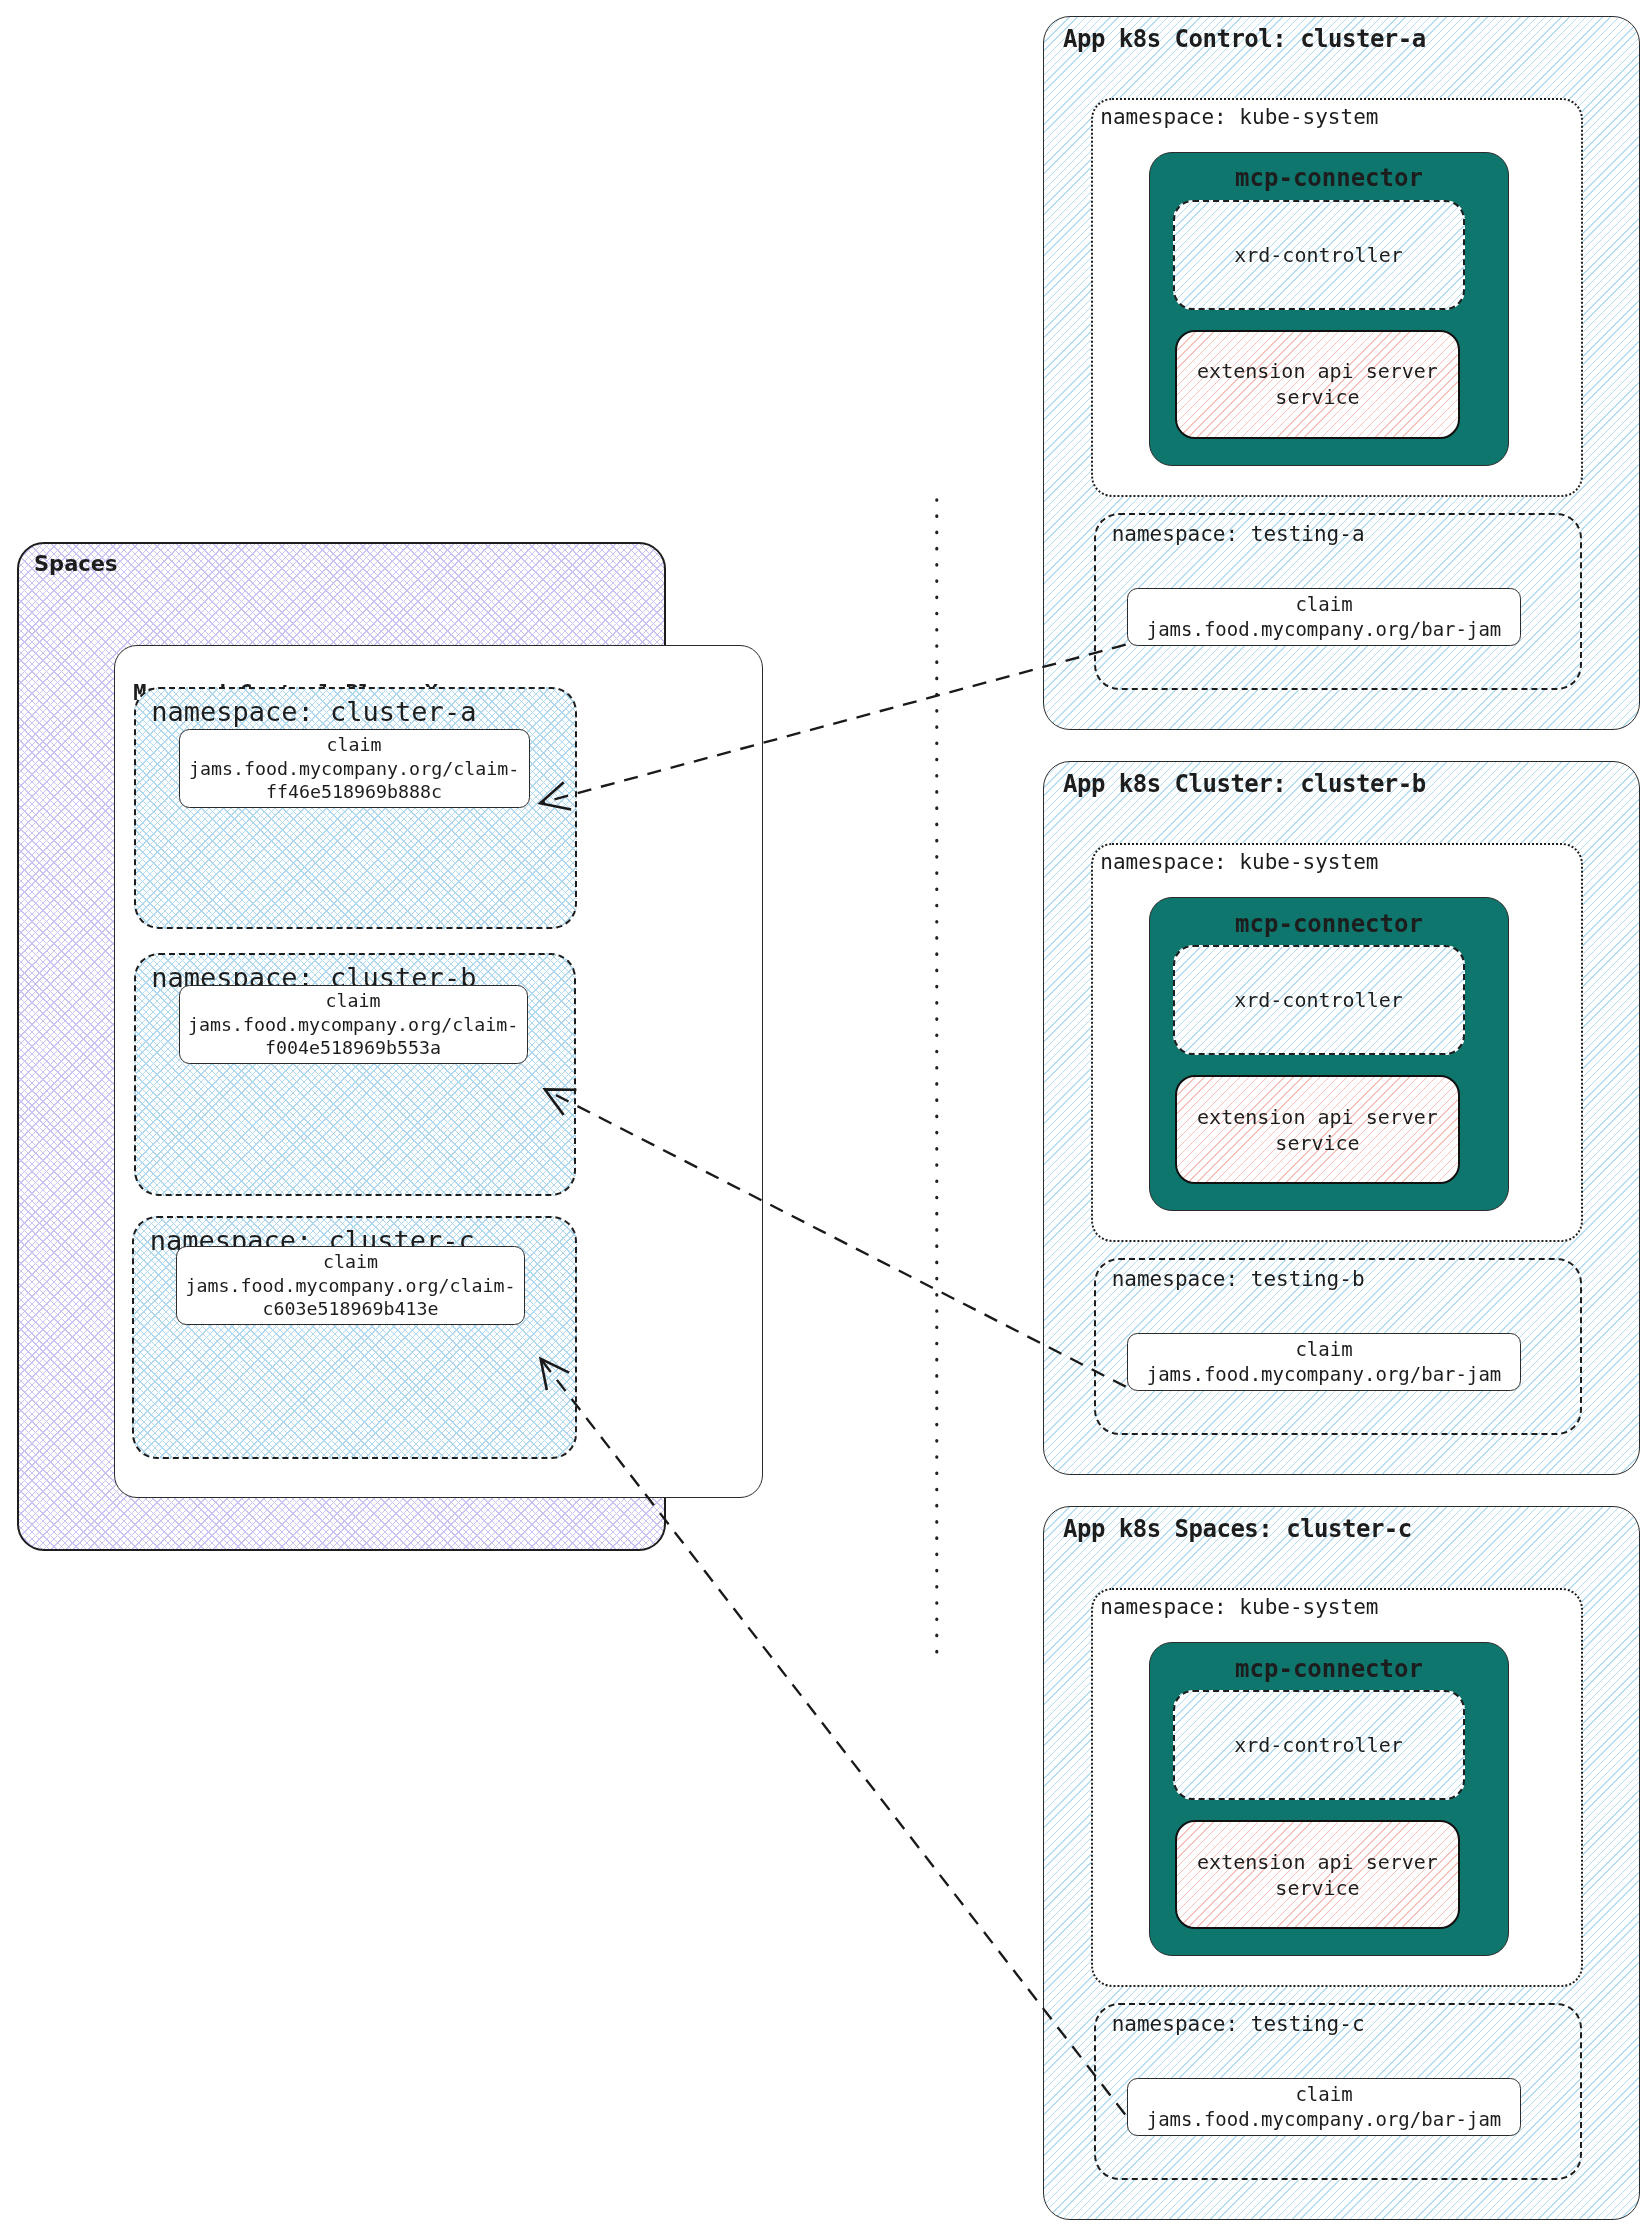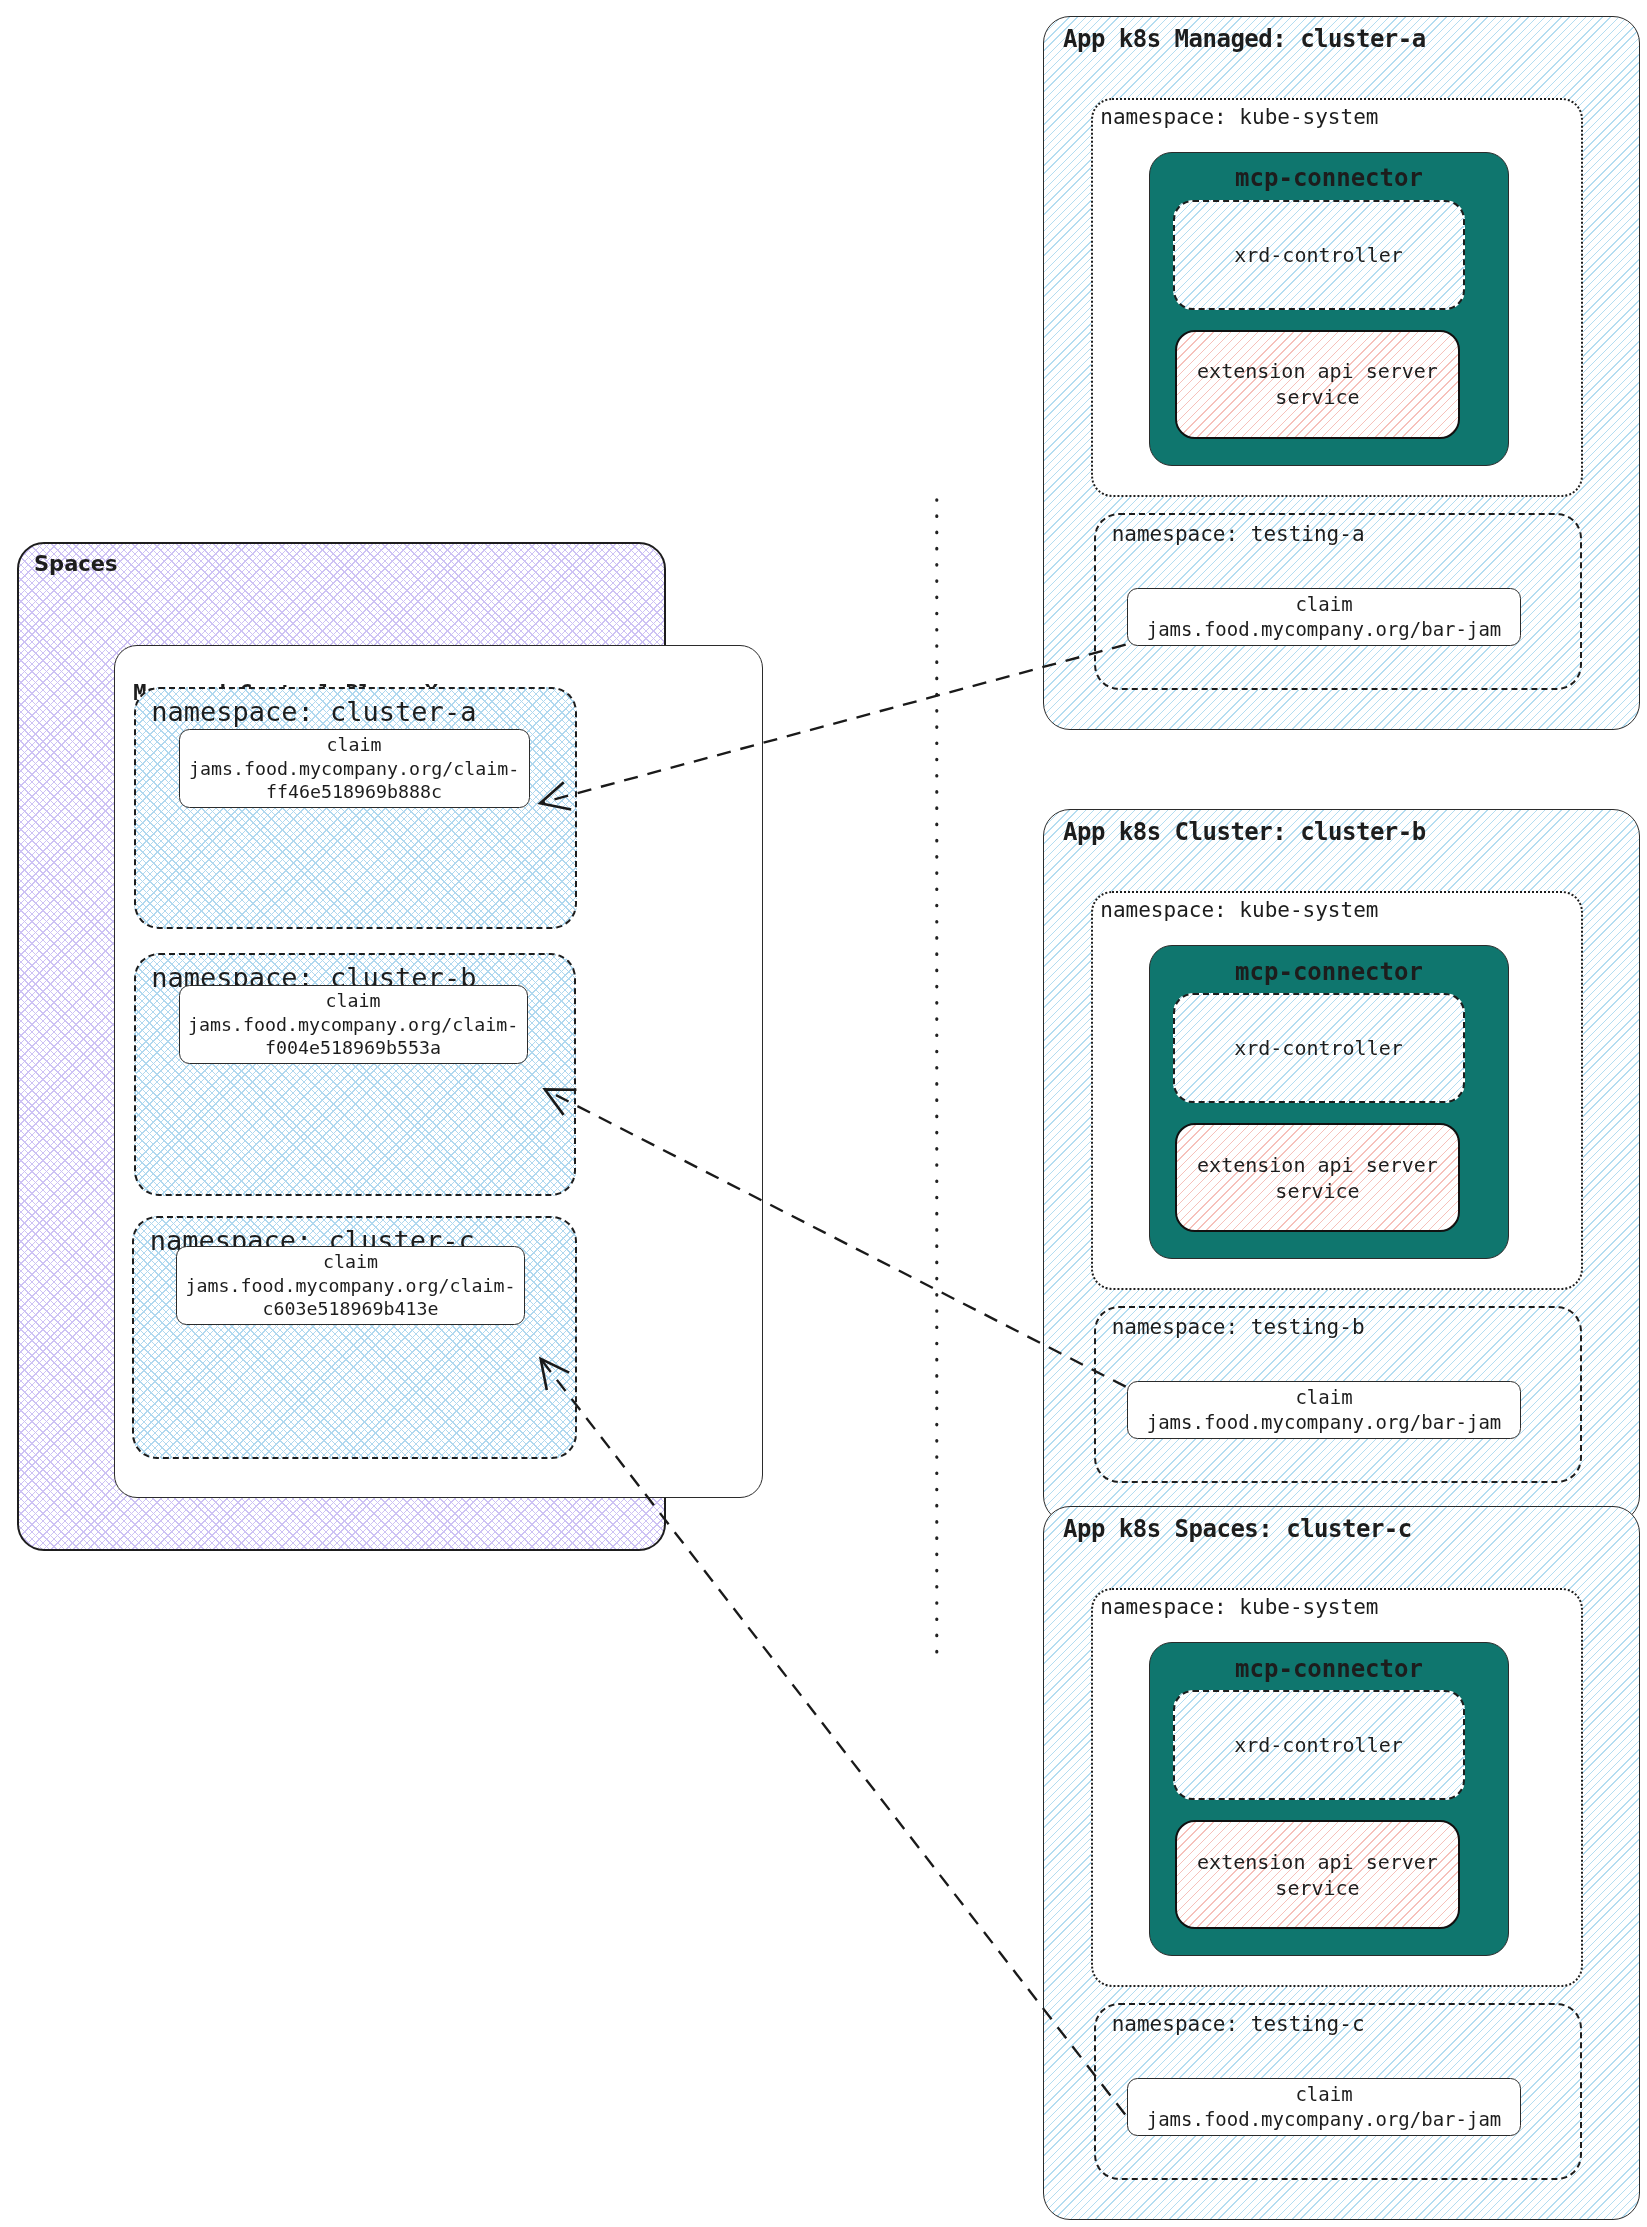--- a/index.html
+++ b/index.html
@@ -96,21 +96,21 @@
         <div class="abs claim3 claim-c">
           <span>claim</span>
           <span>jams.food.mycompany.org/claim-</span>
           <span>c603e518969b413e</span>
         </div>
       </div>
     </div>
   </div>
 
   <div class="abs cluster hatch-blue" style="top:15.7px;">
-    <div class="abs cluster-title">App k8s Managed: cluster-a</div>
+    <div class="abs cluster-title">App k8s Control: cluster-a</div>
     <div class="abs kube">
       <div class="abs kube-label">namespace: kube-system</div>
       <div class="abs mcp">
         <div class="abs mcp-title">mcp-connector</div>
         <div class="abs xrd hatch-blue">
           <span>xrd-controller</span>
         </div>
         <div class="abs ext hatch-red">
           <span>extension api server</span>
           <span>service</span>
@@ -119,21 +119,21 @@
     </div>
     <div class="abs testing hatch-blue">
       <div class="abs testing-label">namespace: testing-a</div>
       <div class="abs claim2">
         <span>claim</span>
         <span>jams.food.mycompany.org/bar-jam</span>
       </div>
     </div>
   </div>
 
-  <div class="abs cluster hatch-blue" style="top:761px;margin-top:48px;">
+  <div class="abs cluster hatch-blue" style="top:761px;">
     <div class="abs cluster-title">App k8s Cluster: cluster-b</div>
     <div class="abs kube">
       <div class="abs kube-label">namespace: kube-system</div>
       <div class="abs mcp">
         <div class="abs mcp-title">mcp-connector</div>
         <div class="abs xrd hatch-blue">
           <span>xrd-controller</span>
         </div>
         <div class="abs ext hatch-red">
           <span>extension api server</span>

